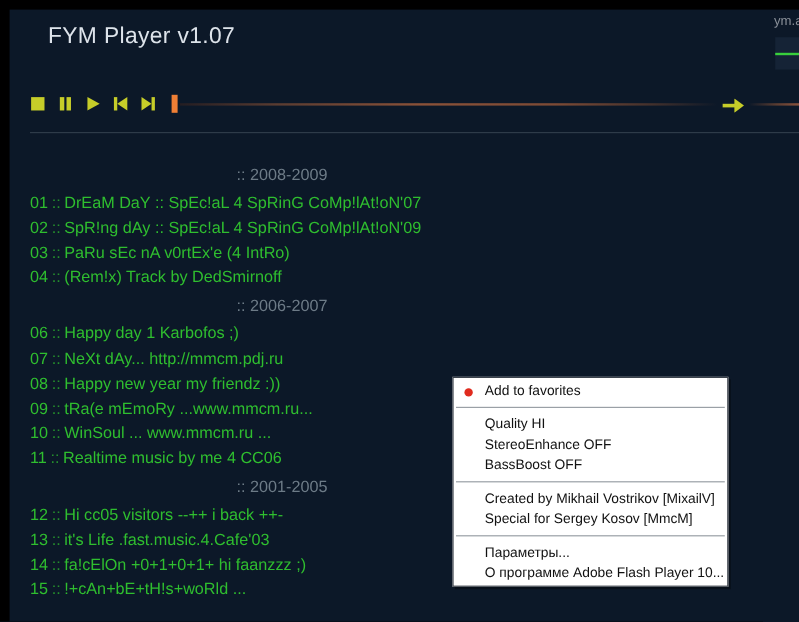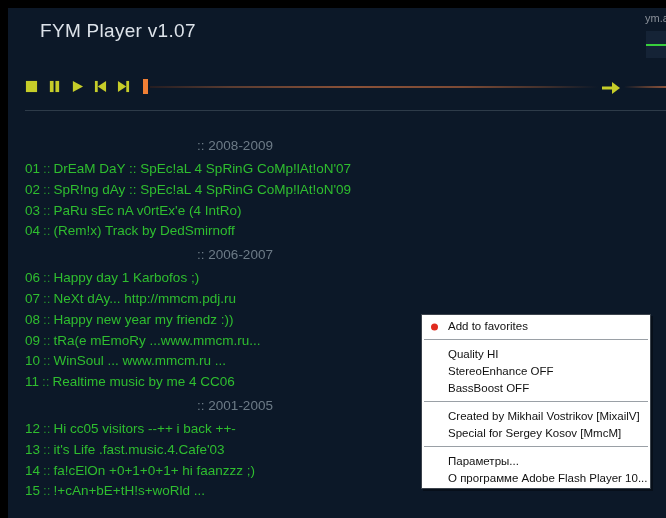--- a/index.html
+++ b/index.html
@@ -45,21 +45,21 @@
     height:26px;line-height:26px;font-size:13.5px;
     color:var(--section,#6d7b87);white-space:nowrap;text-align:center;
   }
   .pl-row{
     height:20.8px;line-height:20.8px;font-size:13.5px;
     color:var(--green,#2fbe2f);white-space:nowrap;cursor:pointer;
   }
   .pl-row .sep{opacity:.72;margin:0 3px;}
   
   .menu{
-    position:absolute;left:421px;top:314px;width:228px;z-index:10;
+    position:absolute;left:377px;top:314px;width:228px;z-index:10;
     background:var(--menu-bg,#ffffff);
     border:1px solid var(--menu-border,#3c434c);
     box-shadow:2px 2px 0 rgba(0,0,0,.35);
     padding:3px 0 1px 0;
     font-size:11.5px;color:var(--menu-text,#111111);
   }
   .mi{position:relative;height:17px;line-height:17px;padding-left:26px;white-space:nowrap;overflow:hidden;cursor:pointer;}
   .mi .dot{
     display:none;position:absolute;left:9px;top:50%;transform:translateY(-50%);
     width:7px;height:7px;border-radius:50%;background:var(--bullet,#e02b1e);

